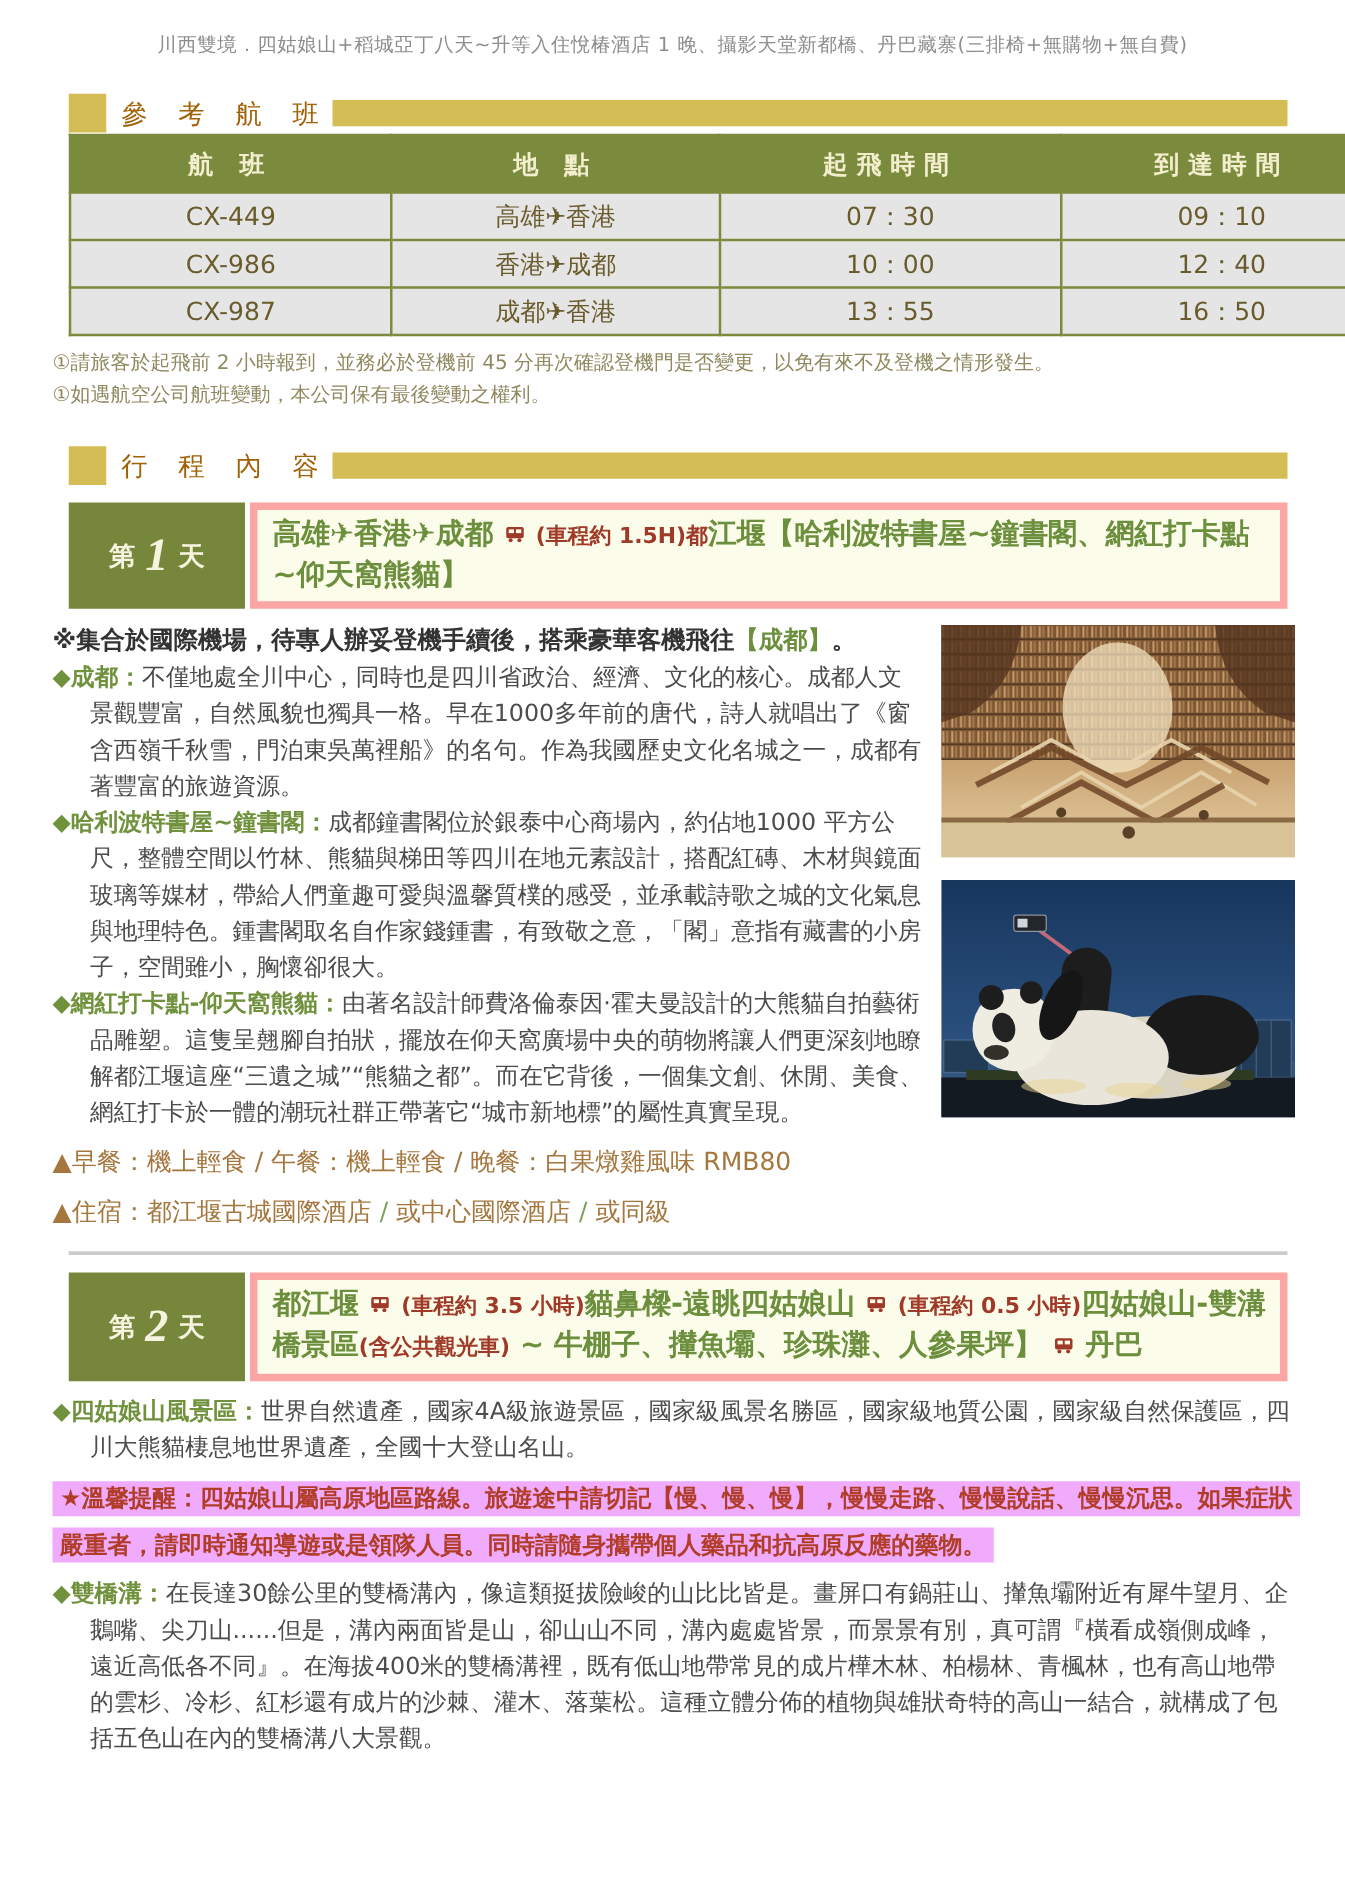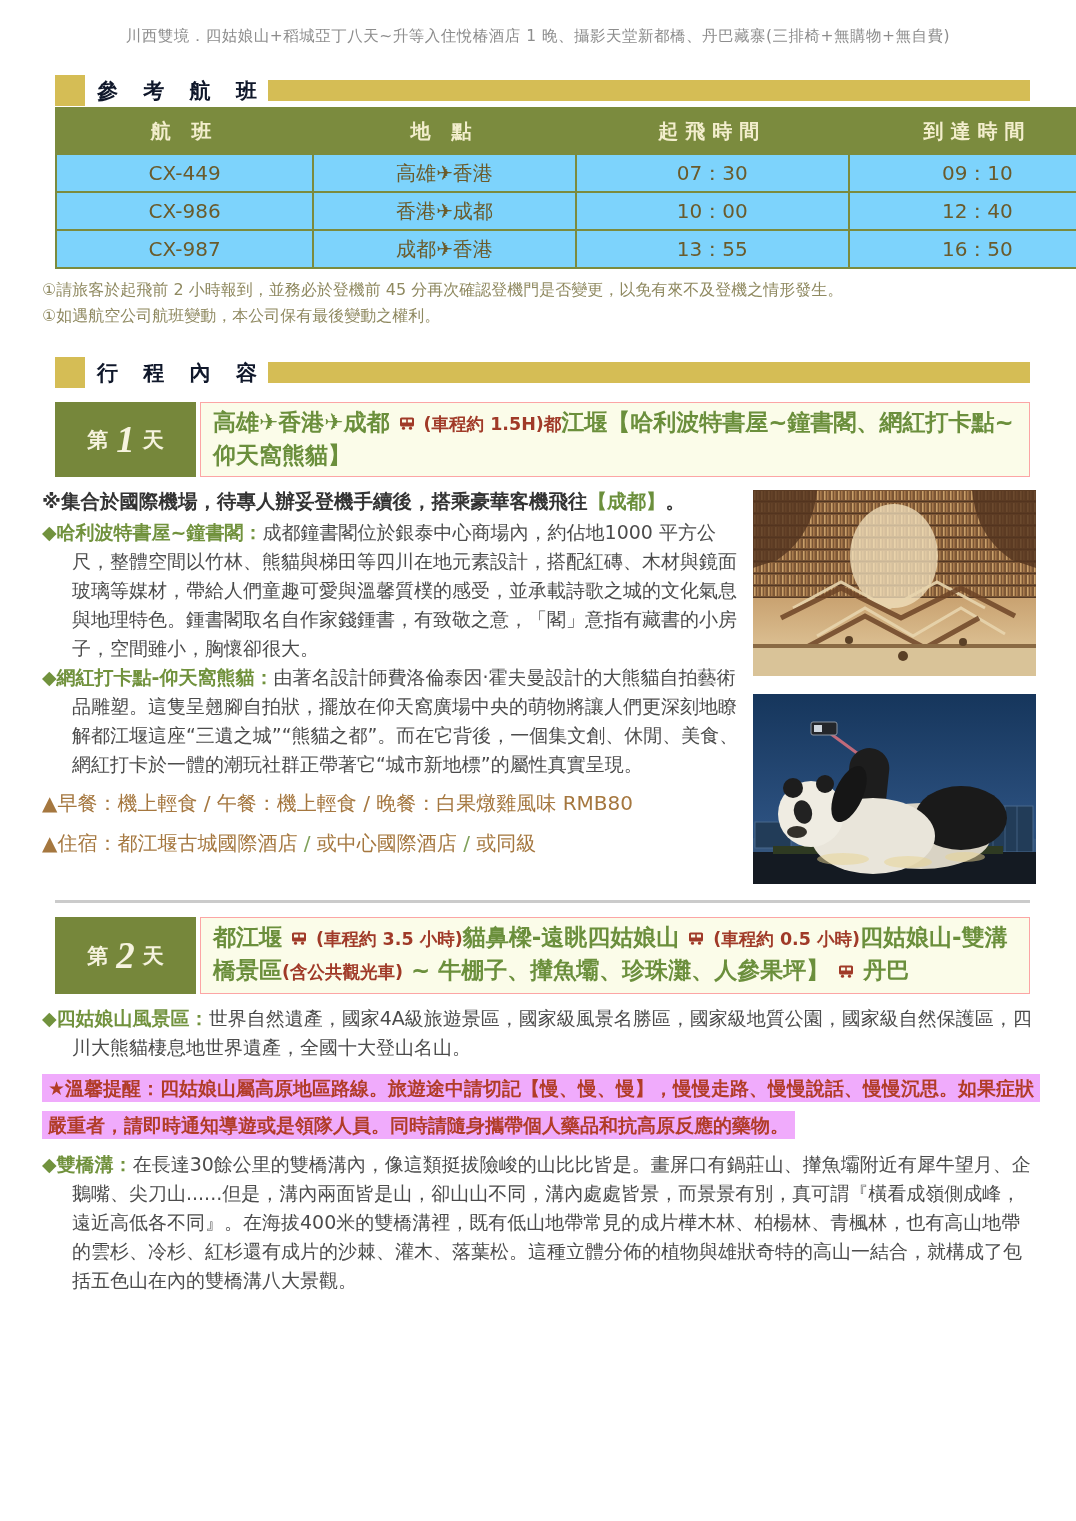--- a/index.html
+++ b/index.html
@@ -13,48 +13,48 @@
     margin:26px 30px 0;
     text-align:center;
     font-size:15.5px;
     color:#8d8d8d;
     letter-spacing:0.5px;
   }
   
   .sec-header { display:flex; align-items:center; margin:28px 46px 0 55px; height:31px; }
   .sec-header .sq { width:30px; height:31px; background:#d5bd55; flex:0 0 auto; }
   .sec-header .lbl {
-    color:#0f172a; font-weight:bold; font-size:21px;
+    color:#a16207; font-weight:normal; font-size:21px;
     letter-spacing:9px; margin:0 2px 0 12px; white-space:nowrap;
   }
   .sec-header .bar { flex:1; height:21px; background:#d5bd55; }
   
   table.flights { margin:1px 46px 0 55px; width:1052px; border-collapse:collapse; table-layout:fixed; }
   table.flights th {
     background:#7b8b3e; color:#f3eecd; font-size:20px; font-weight:bold;
     letter-spacing:7px; height:42px; border:2px solid #7b8b3e;
   }
   table.flights td {
-    background:#7dd3fc; color:#6a5b2c; font-size:20px; text-align:center;
+    background:#e5e5e5; color:#6a5b2c; font-size:20px; text-align:center;
     height:34px; border:2px solid #7b8b3e;
   }
   .notes { margin:8px 46px 0 42px; color:#8f8960; font-size:16px; line-height:26px; }
   
   .day-row { display:flex; margin:14px 46px 0 55px; }
   .day-label {
     width:141px; flex:0 0 auto; background:#76873b; color:#f6f3df;
     display:flex; align-items:center; justify-content:center; gap:8px;
   }
   .day-label .pre,.day-label .suf { font-size:21px; font-weight:bold; }
   .day-label .num {
     font-size:37px; font-style:italic; font-weight:bold;
     font-family:"Liberation Serif","DejaVu Serif",serif;
   }
   .day-title {
-    flex:1; background:#fbfce9; border:1px solid #fca5a5; margin-left:4px;
+    flex:1; background:#fbfce9; border:6px solid #fca5a5; margin-left:4px;
     padding:4px 10px 5px 12px; font-weight:bold; font-size:23px; line-height:31px;
     color:#6b8f3c;
   }
   .seg-green { color:#6b8f3c; }
   .seg-red { color:#a03a28; font-size:17.5px; }
   .seg-bold { color:#333333; }
   .seg-greenbold { color:#6b8f3c; }
   .seg-brown { color:#a5773f; }
   .seg-slash { color:#7fa05a; }
   .bus-wrap svg { vertical-align:baseline; margin:0 1px; }
@@ -235,20 +235,21 @@
       <g fill="#e8d491" opacity="0.5">
         <ellipse cx="90" cy="165" rx="26" ry="6"></ellipse>
           <ellipse cx="155" cy="168" rx="24" ry="6"></ellipse>
           <ellipse cx="212" cy="163" rx="20" ry="5"></ellipse>
       </g>
     </svg>
   </div>
 
   <p class="intro"><span class="seg-bold">※集合於國際機場，待專人辦妥登機手續後，搭乘豪華客機飛往</span><span class="seg-greenbold">【成都】</span><span class="seg-bold">。</span></p>
 
+  <p class="para"><span class="head">◆成都：</span><span>不僅地處全川中心，同時也是四川省政治、經濟、文化的核心。成都人文景觀豐富，自然風貌也獨具一格。早在1000多年前的唐代，詩人就唱出了《窗含西嶺千秋雪，門泊東吳萬裡船》的名句。作為我國歷史文化名城之一，成都有著豐富的旅遊資源。</span></p>
 
   <p class="para"><span class="head">◆哈利波特書屋~鐘書閣：</span><span>成都鐘書閣位於銀泰中心商場內，約佔地1000 平方公尺，整體空間以竹林、熊貓與梯田等四川在地元素設計，搭配紅磚、木材與鏡面玻璃等媒材，帶給人們童趣可愛與溫馨質樸的感受，並承載詩歌之城的文化氣息與地理特色。鍾書閣取名自作家錢鍾書，有致敬之意，「閣」意指有藏書的小房子，空間雖小，胸懷卻很大。</span></p>
 
   <p class="para"><span class="head">◆網紅打卡點-仰天窩熊貓：</span><span>由著名設計師費洛倫泰因·霍夫曼設計的大熊貓自拍藝術品雕塑。這隻呈翹腳自拍狀，擺放在仰天窩廣場中央的萌物將讓人們更深刻地瞭解都江堰這座“三遺之城”“熊貓之都”。而在它背後，一個集文創、休閒、美食、網紅打卡於一體的潮玩社群正帶著它“城市新地標”的屬性真實呈現。</span></p>
 
   <p class="meal">▲早餐：機上輕食 / 午餐：機上輕食 / 晚餐：白果燉雞風味 RMB80</p>
   <p class="meal"><span class="seg-brown">▲住宿：都江堰古城國際酒店 </span><span class="seg-slash">/</span><span class="seg-brown"> 或中心國際酒店 </span><span class="seg-slash">/</span><span class="seg-brown"> 或同級</span></p>
 </div>
 
 <hr class="divider">

